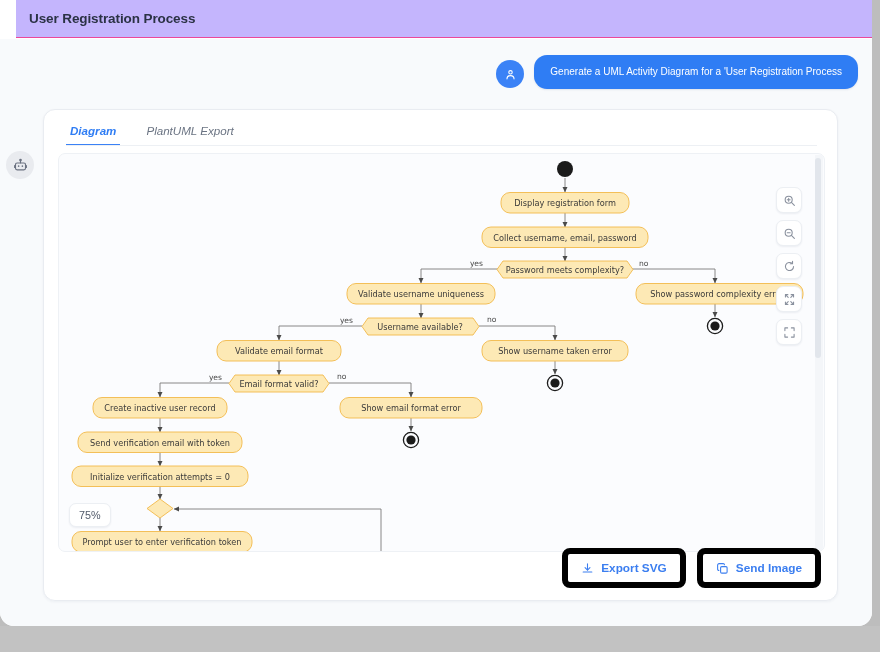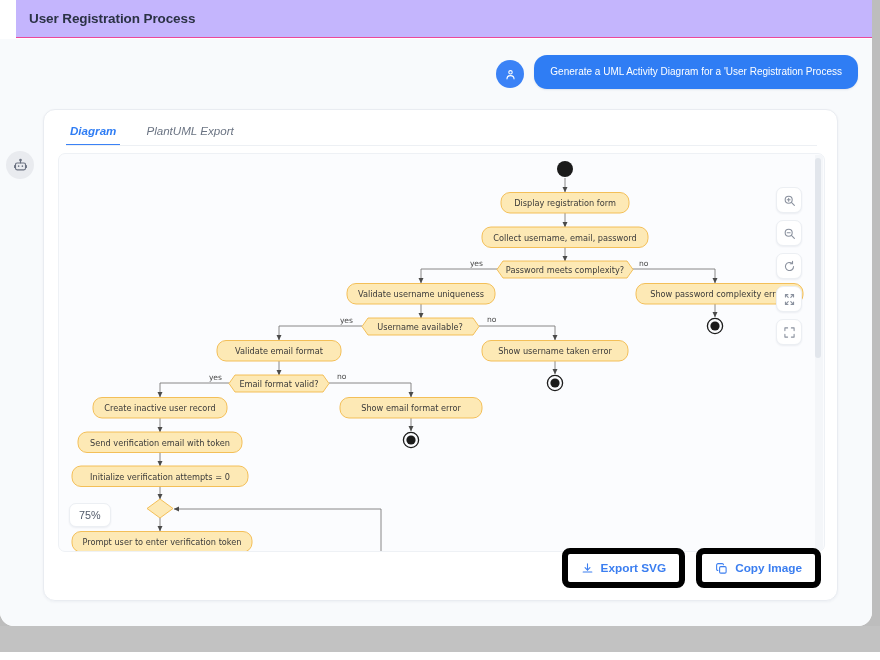--- a/index.html
+++ b/index.html
@@ -443,21 +443,21 @@
             </span>
             <span>Export SVG</span>
           </div>
           <div class="act-btn">
             <span>
               <svg width="13" height="13" viewBox="0 0 24 24" fill="none" stroke="#3b7ef0" stroke-width="2" stroke-linecap="round" stroke-linejoin="round">
                 <rect x="8.5" y="8.5" width="12" height="12" rx="2.2"></rect>
                 <path d="M15.5 5.2A2.2 2.2 0 0 0 13.3 3H5.7A2.7 2.7 0 0 0 3 5.7v7.6a2.2 2.2 0 0 0 2.2 2.2"></path>
               </svg>
             </span>
-            <span>Copy Image</span>
+            <span>Send Image</span>
           </div>
         </div>
 
       </div>
     </div>
   </div>
 </div>
 
 <div class="bottom-chrome"></div>
 <div class="bottom-edge"></div>

